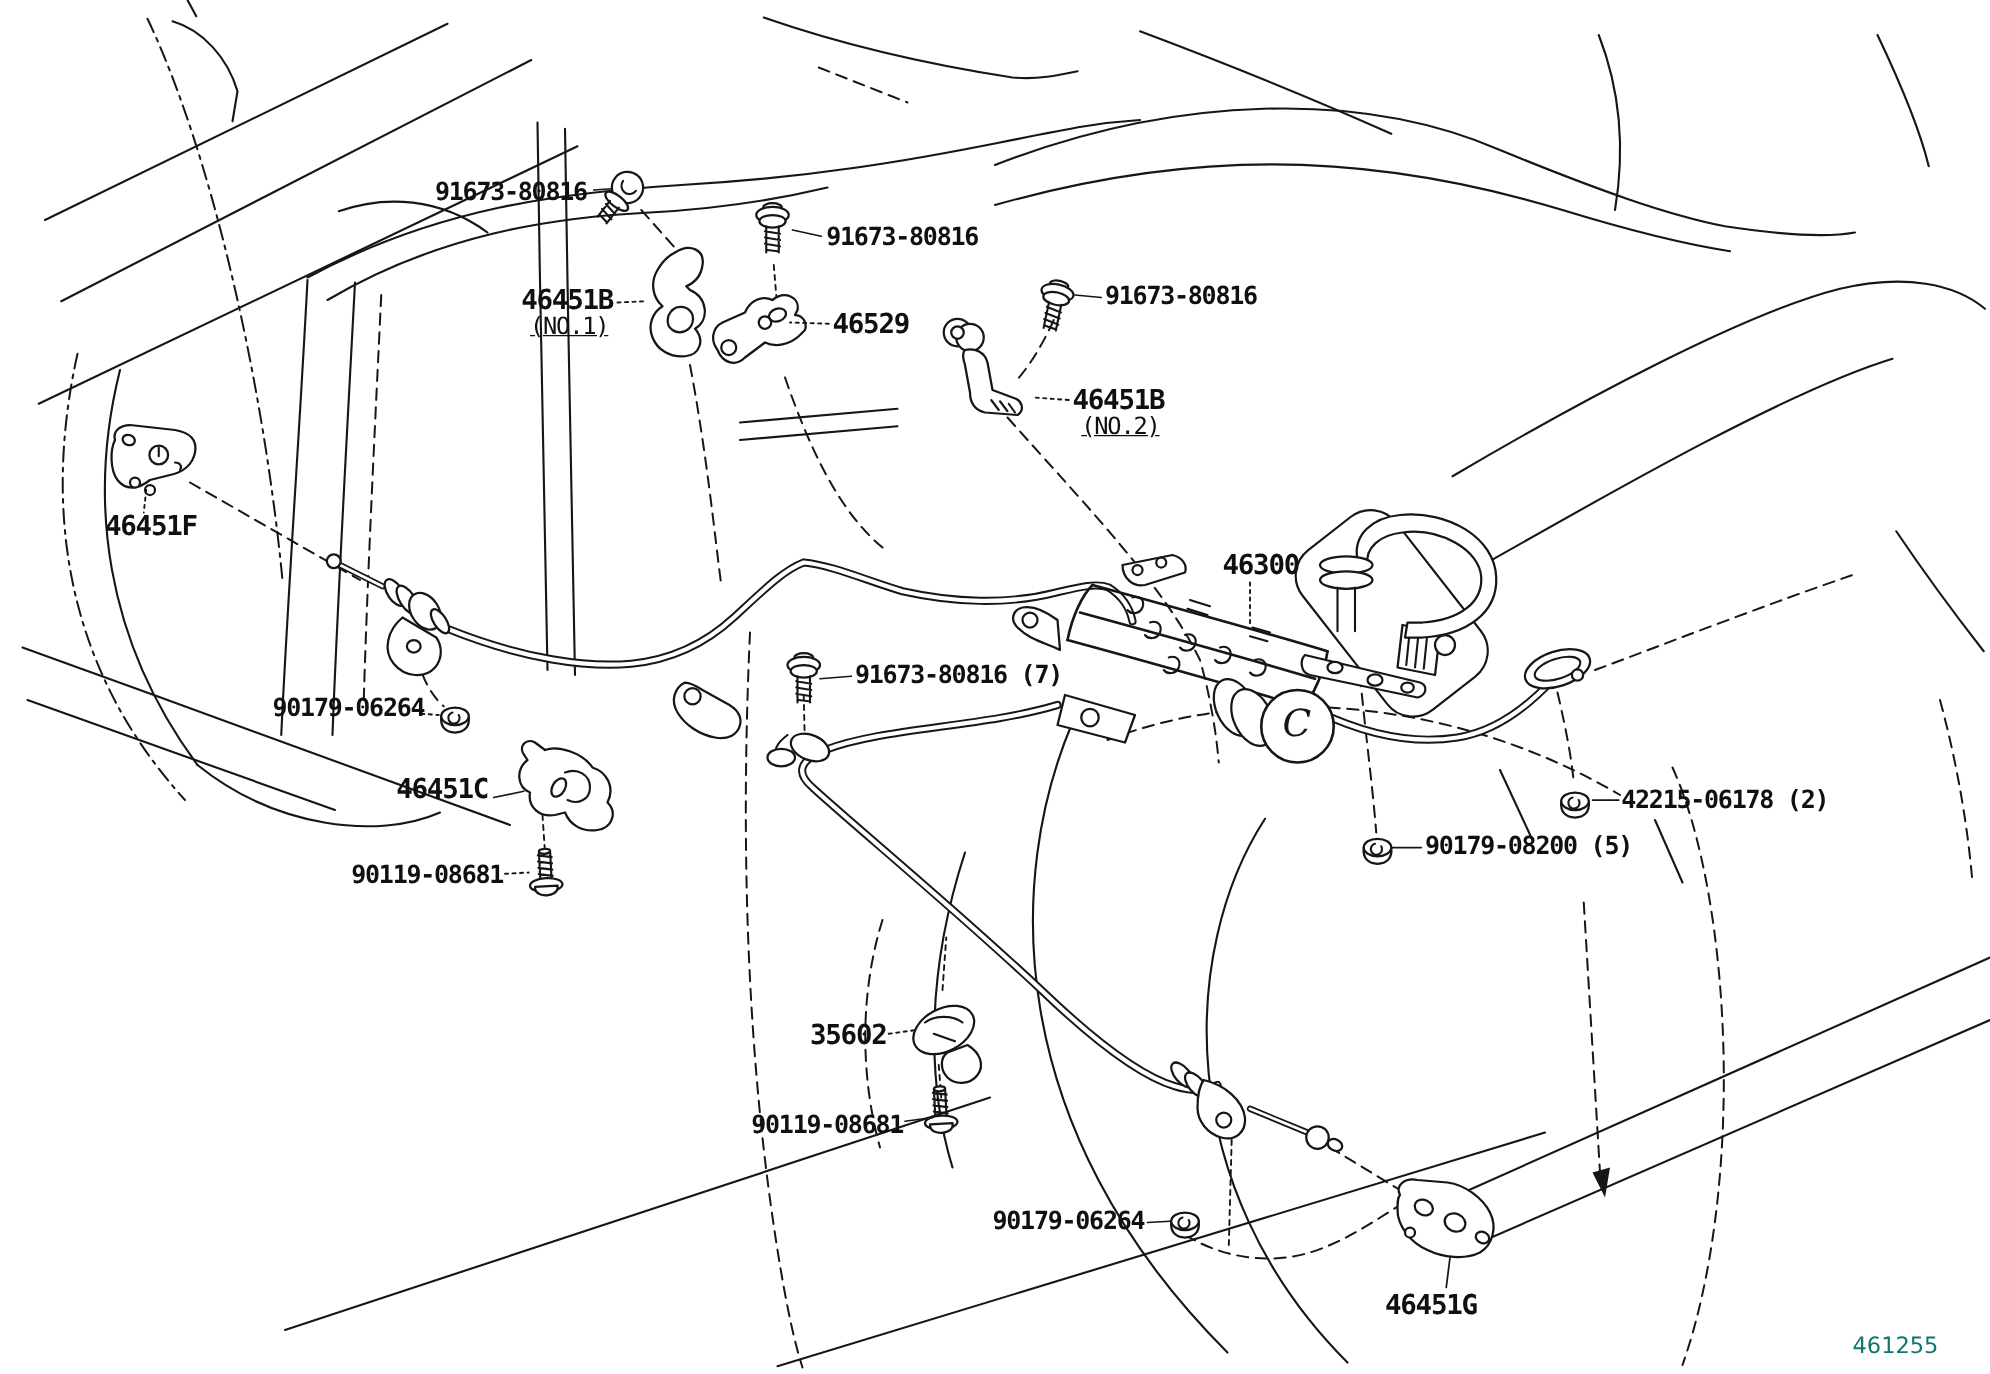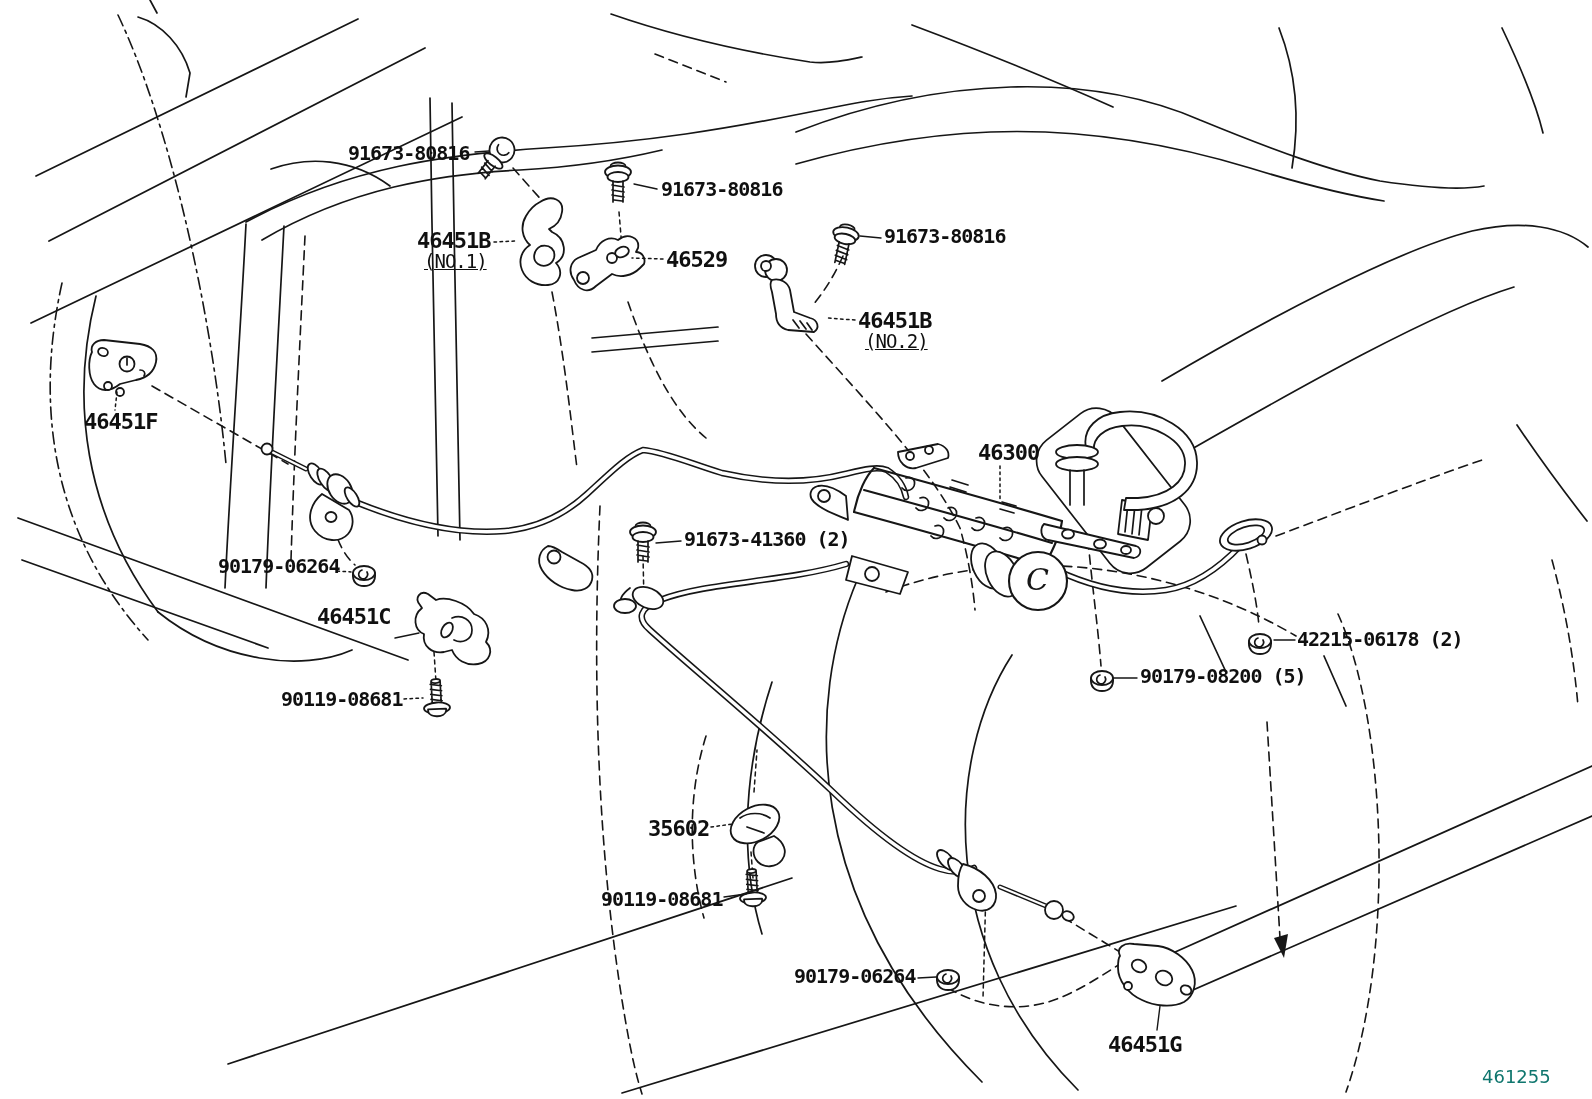--- a/index.html
+++ b/index.html
@@ -289,22 +289,22 @@
 
 <div class="plabel sz20" style="left:348px;top:143px"><span>91673-80816</span></div>
 <div class="plabel sz20" style="left:661px;top:179px"><span>91673-80816</span></div>
 <div class="plabel sz22" style="left:417px;top:229px"><span>46451B</span><span class="sub">(NO.1)</span></div>
 <div class="plabel sz22" style="left:666px;top:248px"><span>46529</span></div>
 <div class="plabel sz20" style="left:884px;top:226px"><span>91673-80816</span></div>
 <div class="plabel sz22" style="left:858px;top:309px"><span>46451B</span><span class="sub">(NO.2)</span></div>
 <div class="plabel sz22" style="left:84px;top:410px"><span>46451F</span></div>
 <div class="plabel sz22" style="left:978px;top:441px"><span>46300</span></div>
 <div class="plabel sz20" style="left:218px;top:556px"><span>90179-06264</span></div>
-<div class="plabel sz20" style="left:684px;top:529px"><span>91673-41360 (2)</span></div>
-<div class="plabel sz22" style="left:317px;top:605px"><span>46451C</span></div>
+<div class="plabel sz20" style="left:684px;top:529px"><span>91673-80816 (7)</span></div>
+<div class="plabel sz22" style="left:317px;top:620px"><span>46451C</span></div>
 <div class="plabel sz20" style="left:281px;top:689px"><span>90119-08681</span></div>
 <div class="plabel sz20" style="left:1297px;top:629px"><span>42215-06178 (2)</span></div>
 <div class="plabel sz20" style="left:1140px;top:666px"><span>90179-08200 (5)</span></div>
 <div class="plabel sz22" style="left:648px;top:817px"><span>35602</span></div>
 <div class="plabel sz20" style="left:601px;top:889px"><span>90119-08681</span></div>
 <div class="plabel sz20" style="left:794px;top:966px"><span>90179-06264</span></div>
 <div class="plabel sz22" style="left:1108px;top:1033px"><span>46451G</span></div>
 
 <div class="motor-c" style="left:1026px;top:562px">C</div>
 <div class="figcode" style="left:1482px;top:1066px">461255</div>

